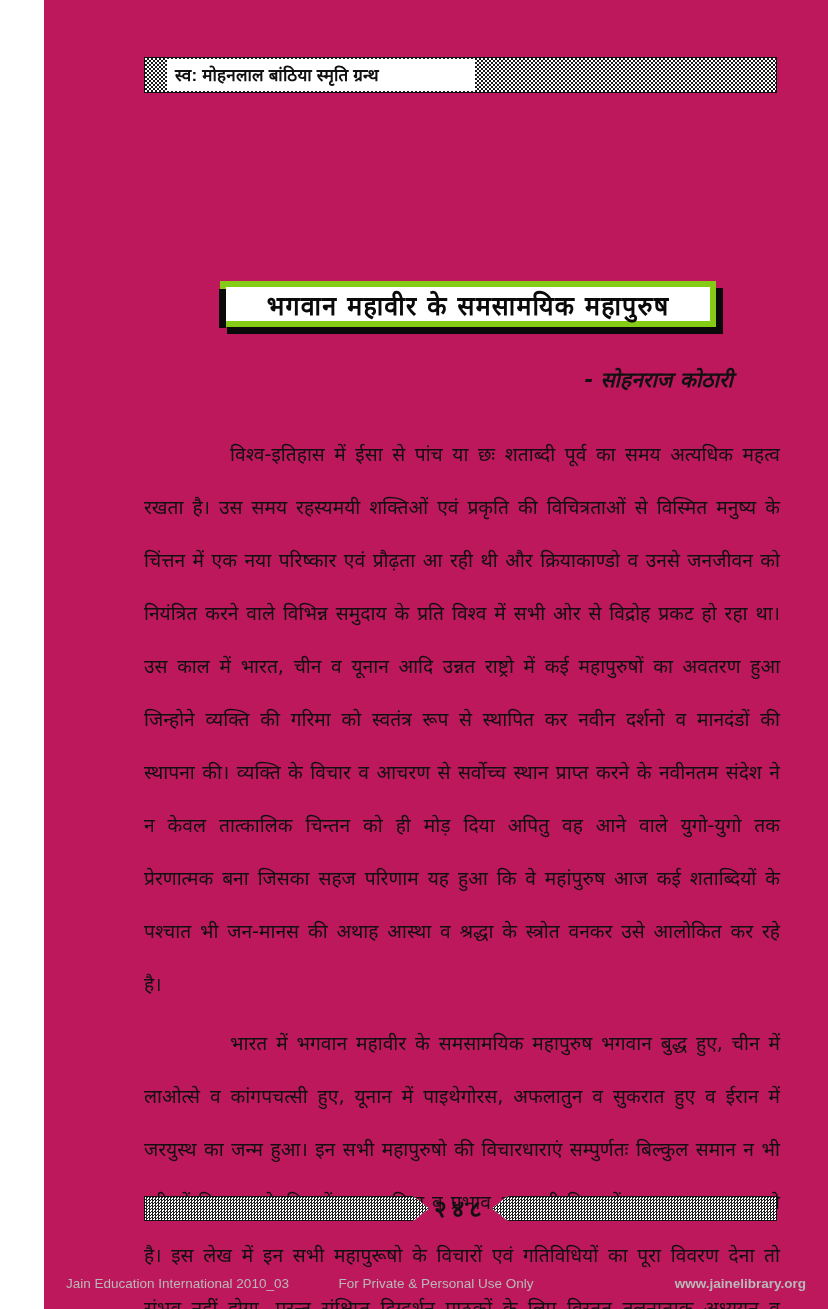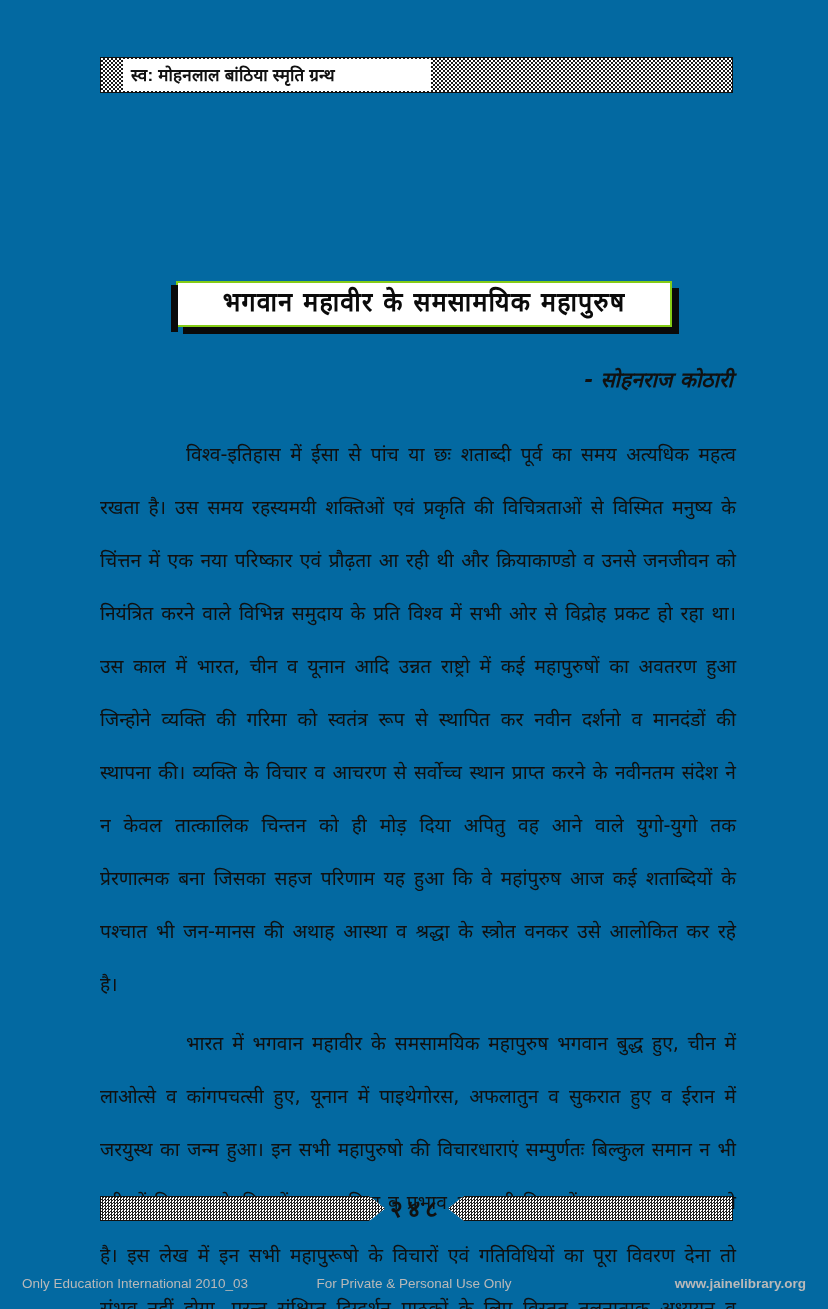--- a/index.html
+++ b/index.html
@@ -12,21 +12,22 @@
     height: 1309px;
     position: relative;
     font-family: "Liberation Serif", "DejaVu Serif", serif;
     color: #0d0d0d;
     overflow: hidden;
   }
 
   .page {
     position: absolute;
     inset: 0;
-    background: #0369a1;
+    background: #be185d;
+    margin-left: 44px;
   }
 
   
   .header-band {
     position: absolute;
     left: 100px;
     top: 57px;
     width: 633px;
     height: 36px;
     border: 1.5px solid #111;
@@ -75,21 +76,21 @@
     height: 100%;
     background: #0a0a0a;
   }
   .title-box {
     position: absolute;
     left: 0;
     top: 0;
     width: 100%;
     height: 100%;
     background: #ffffff;
-    border: 2px solid #84cc16;
+    border: 6px solid #84cc16;
     box-sizing: border-box;
     display: flex;
     align-items: flex-start;
     justify-content: center;
   }
   .title-box::before {
     content: "";
     position: absolute;
     left: -7px;
     top: 2px;
@@ -223,18 +224,18 @@
     <p class="para">भारत में भगवान महावीर के समसामयिक महापुरुष भगवान बुद्ध हुए, चीन में लाओत्से व कांगपचत्सी हुए, यूनान में पाइथेगोरस, अफलातुन व सुकरात हुए व ईरान में जरयुस्थ का जन्म हुआ। इन सभी महापुरुषो की विचारधाराएं सम्पुर्णतः बिल्कुल समान न भी रही हों किन्तु उनके विचारों का स्थायित्व व प्रभाव आज भी विश्व में लगभग समान रूप से है। इस लेख में इन सभी महापुरूषो के विचारों एवं गतिविधियों का पूरा विवरण देना तो संभव नहीं होगा, परन्तु संक्षिप्त दिग्दर्शन पाठकों के लिए विस्तृत तुलनात्मक अध्ययन व समीक्षा का आधार बन सके इस लिए उनके जीवन के आदर्शों का संक्षिप्त विवरण प्रस्तुत किया जा रहा है।</p>
   </div>
 
   <div class="footer-band">
     <div class="fb-seg fb-left"></div>
     <div class="fb-seg fb-right"></div>
     <div class="page-number">२४८</div>
   </div>
 
   <div class="credits">
-    <span class="credit-left">Only Education International   2010_03</span>
+    <span class="credit-left">Jain Education International   2010_03</span>
     <span class="credit-center">For Private &amp; Personal Use Only</span>
     <span class="credit-right">www.jainelibrary.org</span>
   </div>
 
 </div>
 
 </body></html>

